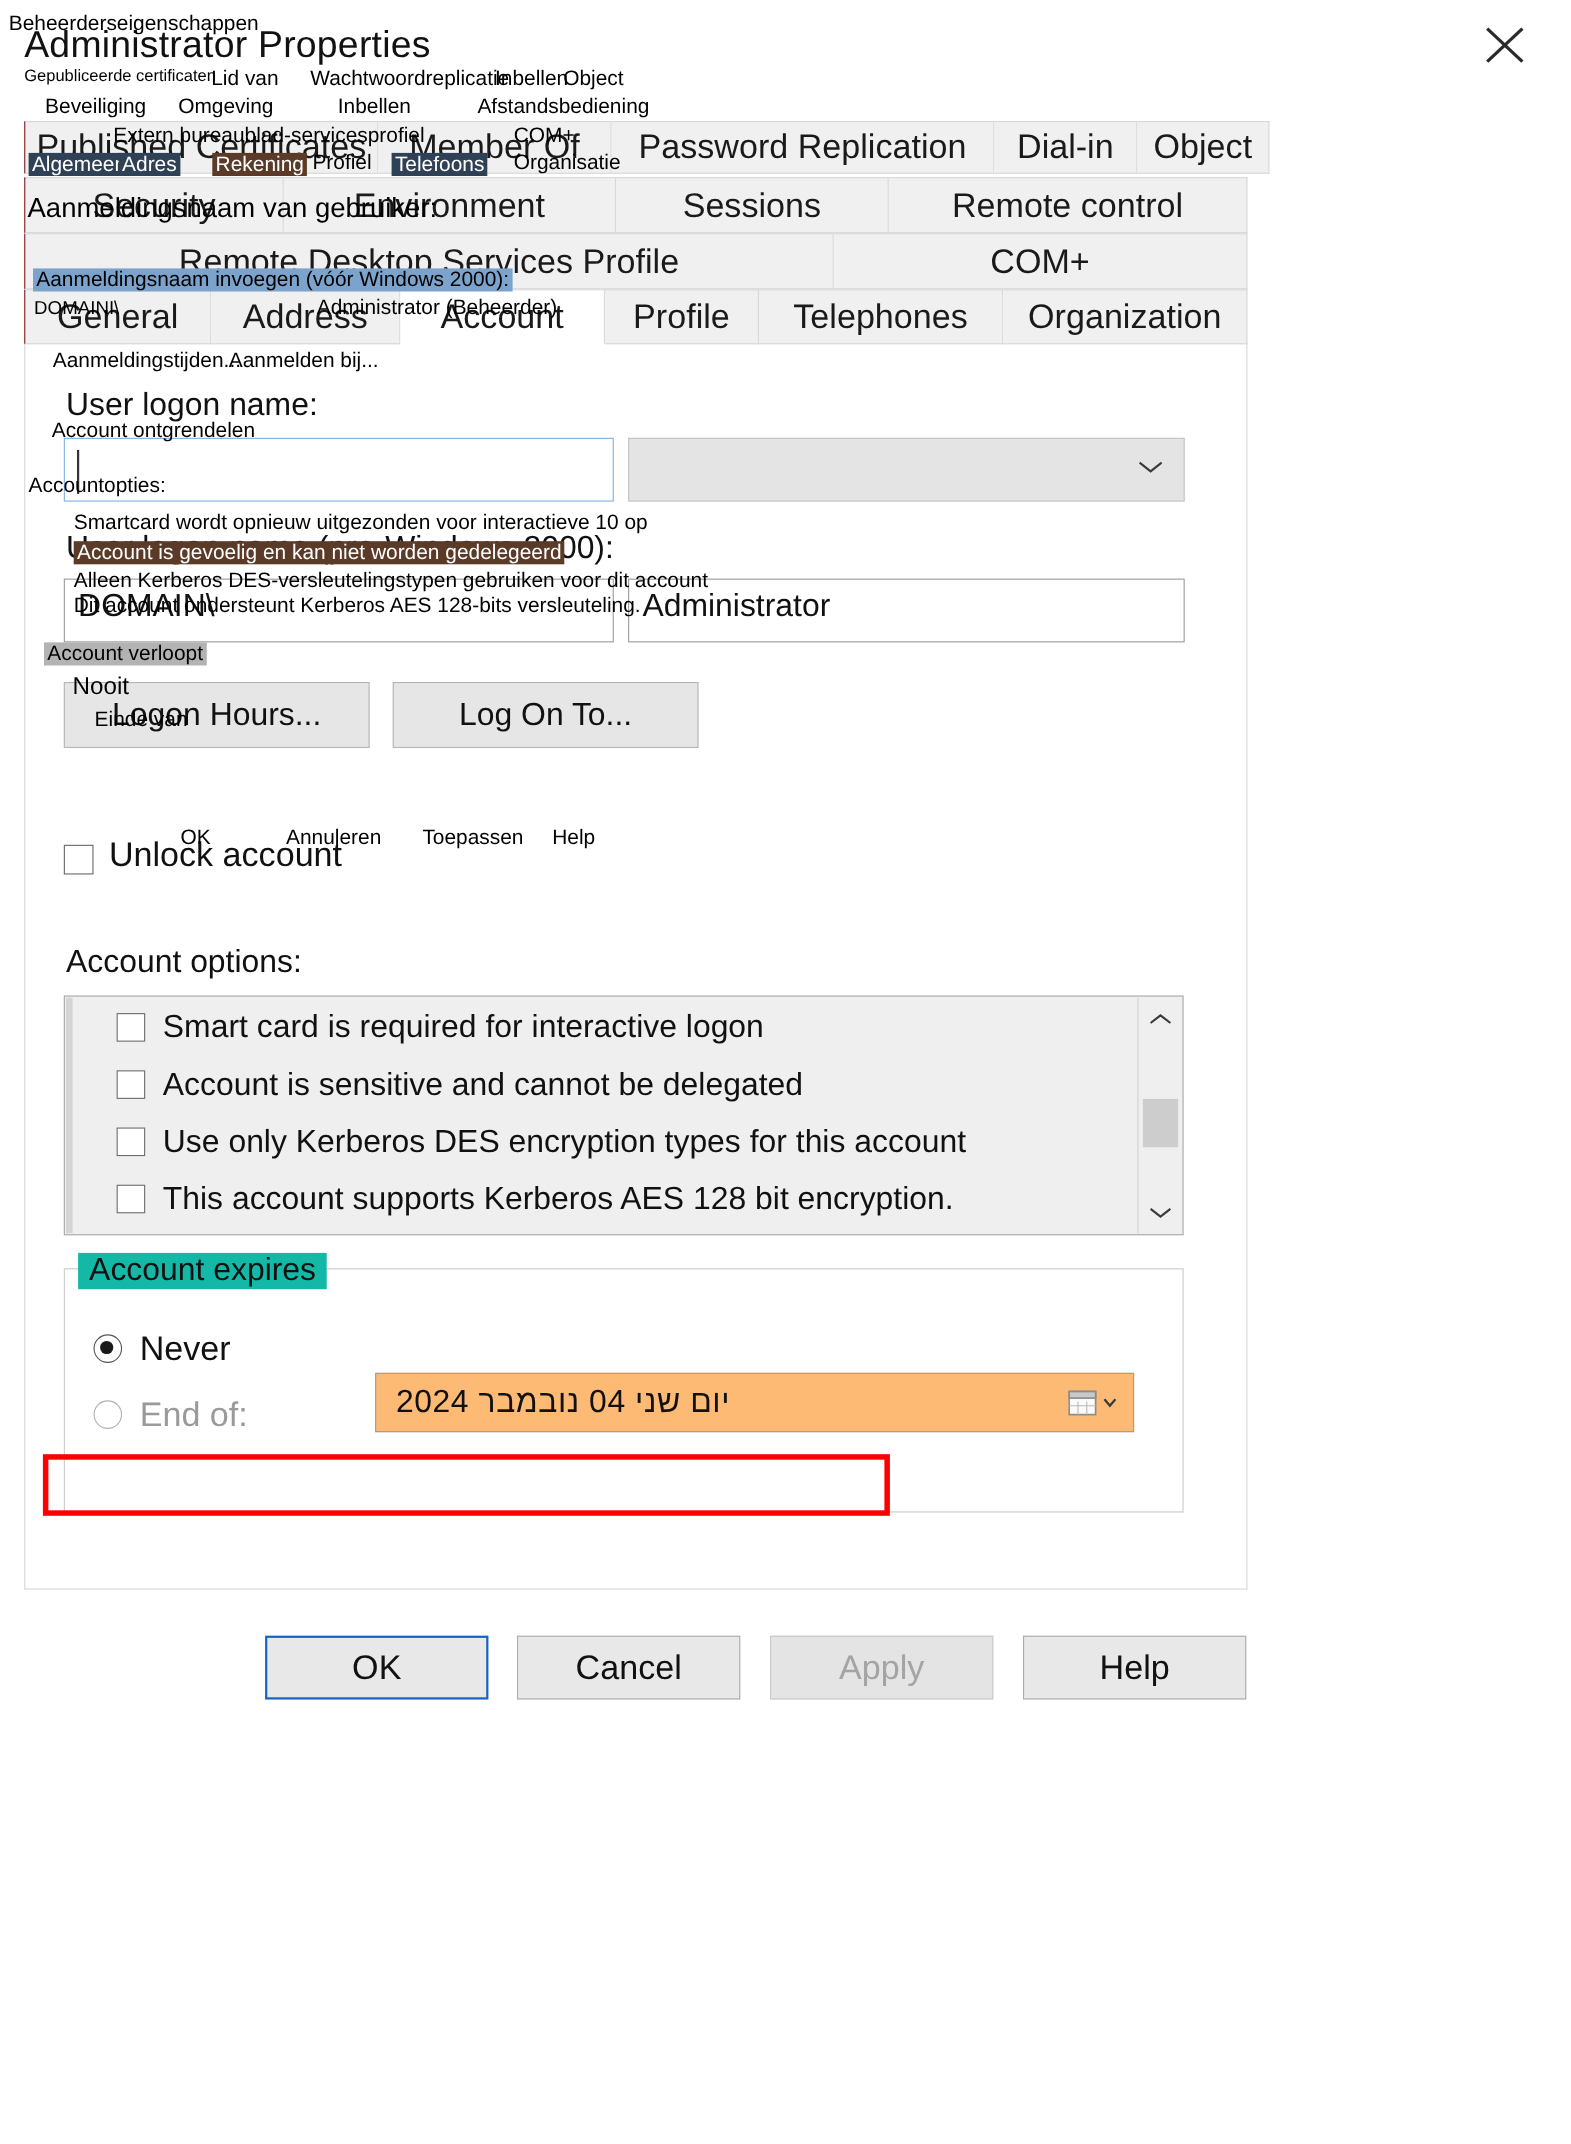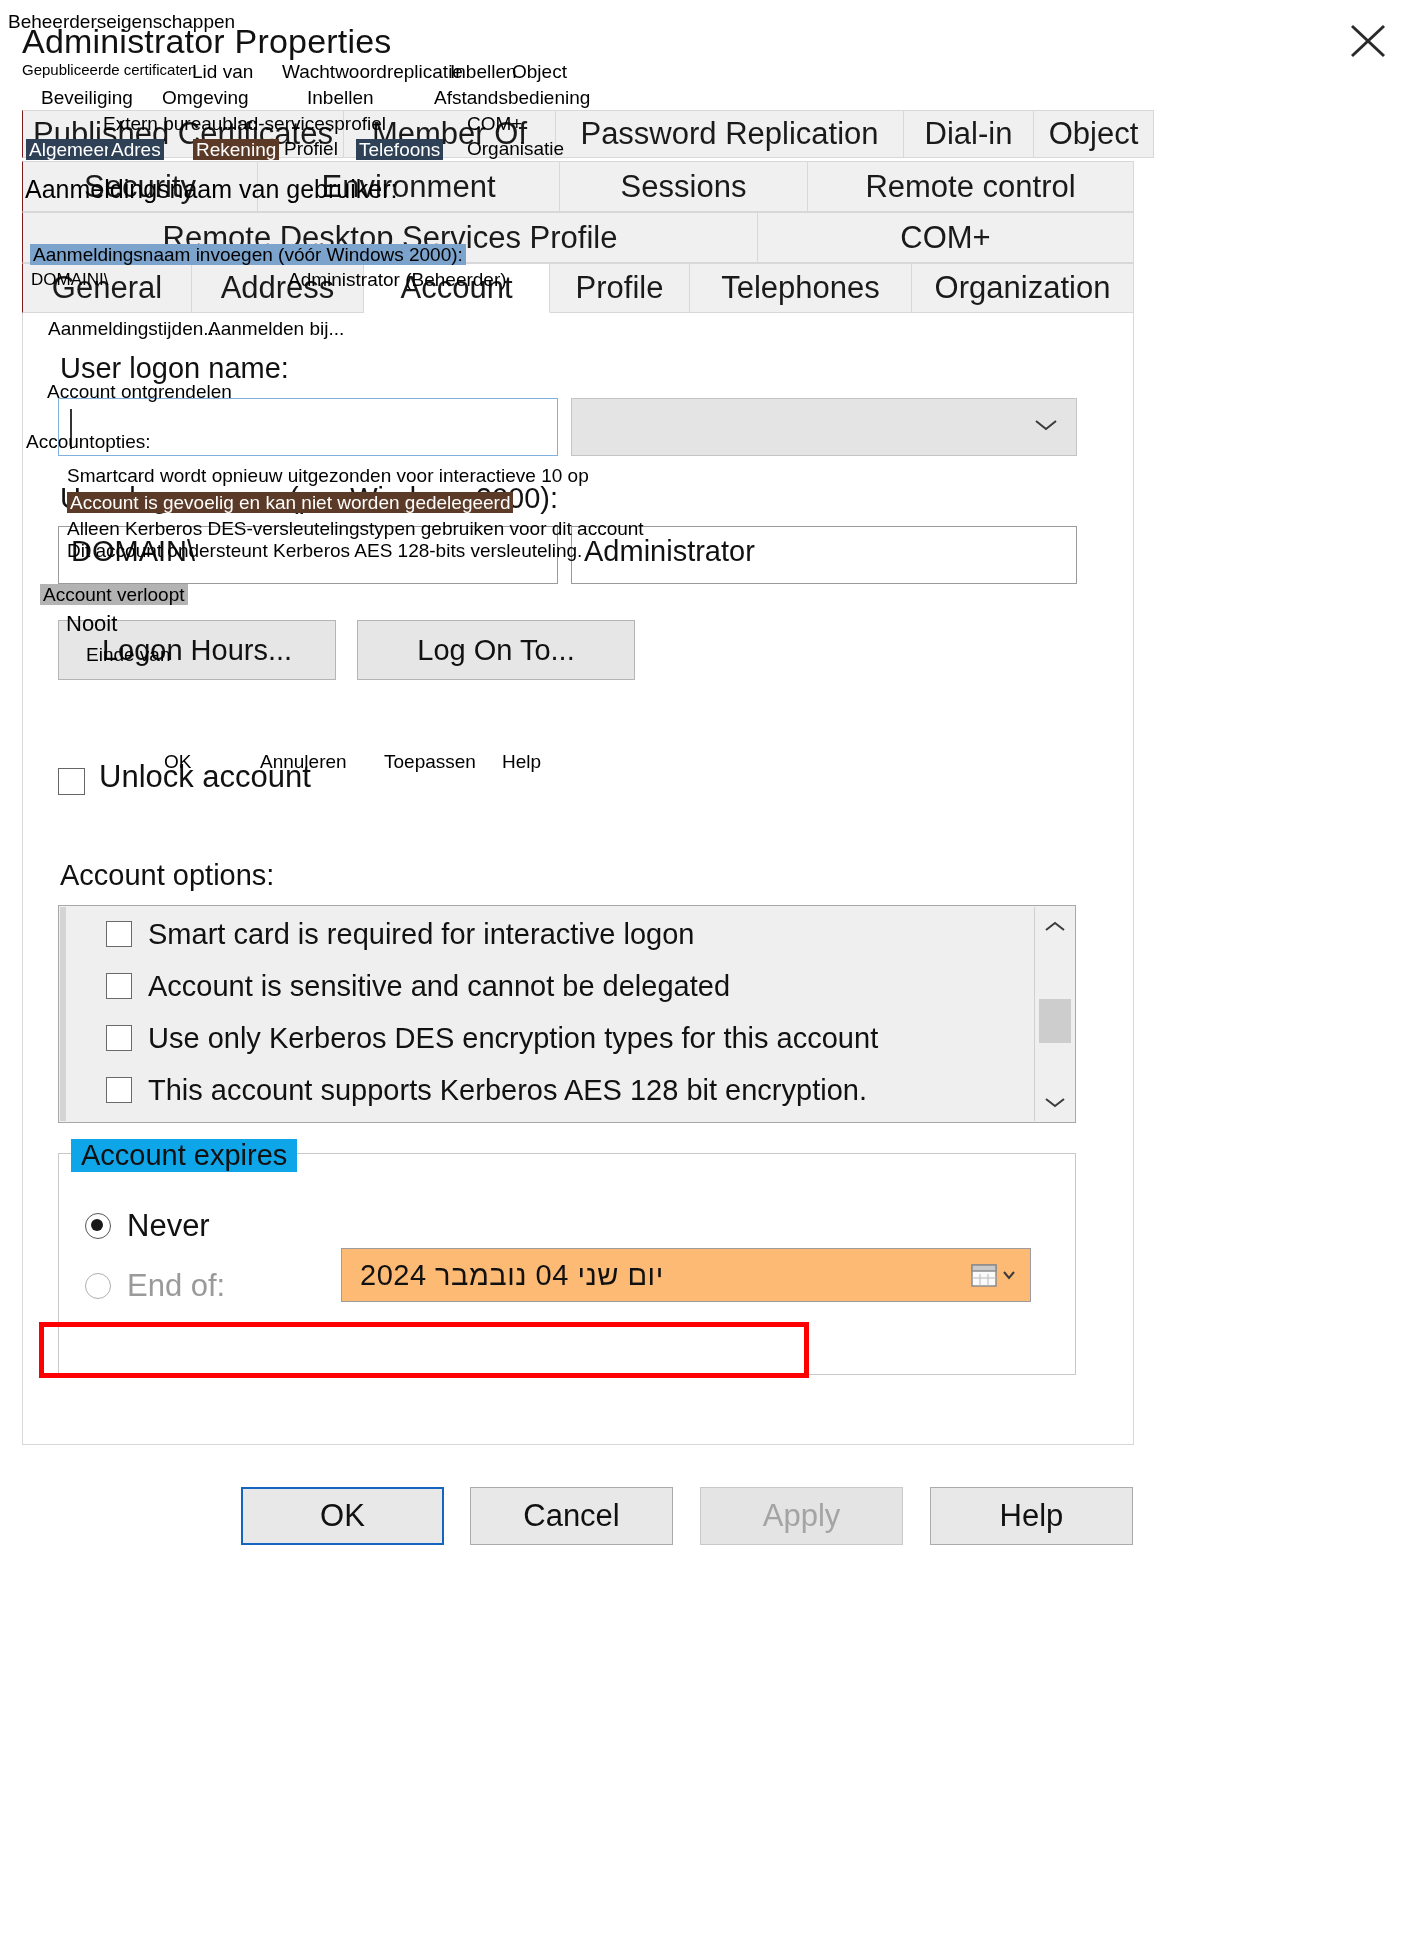--- a/index.html
+++ b/index.html
@@ -64,21 +64,21 @@
   .sb-arrow{position:absolute;left:0;width:40px;height:38px;display:flex;align-items:center;justify-content:center;color:#3c3c3c;font-size:20px;}
   #sb-up{top:0;} #sb-down{bottom:0;}
   #sb-thumb{position:absolute;left:4px;top:92px;width:32px;height:44px;background:#cdcdcd;}
   #opts-leftbar{position:absolute;left:1px;top:1px;width:6px;height:214px;background:#d4d4d4;}
 
   
   #red-box{position:absolute;left:16px;top:1012px;width:770px;height:56px;border:5px solid #ff0000;box-sizing:border-box;z-index:60;pointer-events:none;}
 
   
   #grp-expires{position:absolute;left:35px;top:843px;width:1018px;height:222px;border:1px solid #c9c9c9;box-sizing:border-box;}
-  #grp-expires-title{position:absolute;left:48px;top:829px;background:#0ea5e9;padding:0 10px;font-size:29px;color:#111;}
+  #grp-expires-title{position:absolute;left:48px;top:829px;background:#14b8a6;padding:0 10px;font-size:29px;color:#111;}
   .radiorow{position:absolute;display:flex;align-items:center;}
   .radio{width:26px;height:26px;border:1.5px solid #555;border-radius:50%;background:#fff;box-sizing:border-box;flex:none;position:relative;}
   .radio.sel::after{content:"";position:absolute;left:5px;top:5px;width:12px;height:12px;border-radius:50%;background:#1a1a1a;}
   .radio.dis{border-color:#b0b0b0;}
   .radiolb{font-size:31px;color:#111;margin-left:16px;white-space:nowrap;}
   .radiolb.dis{color:#9a9a9a;}
   #date-field{position:absolute;left:318px;top:938px;width:690px;height:54px;background:#fdba74;border:1px solid #9d9d9d;box-sizing:border-box;display:flex;align-items:center;}
   #date-text{font-size:29px;color:#111;padding-left:18px;letter-spacing:.5px;}
   #date-cal{position:absolute;right:14px;top:50%;transform:translateY(-50%);display:flex;align-items:center;gap:3px;}
 

